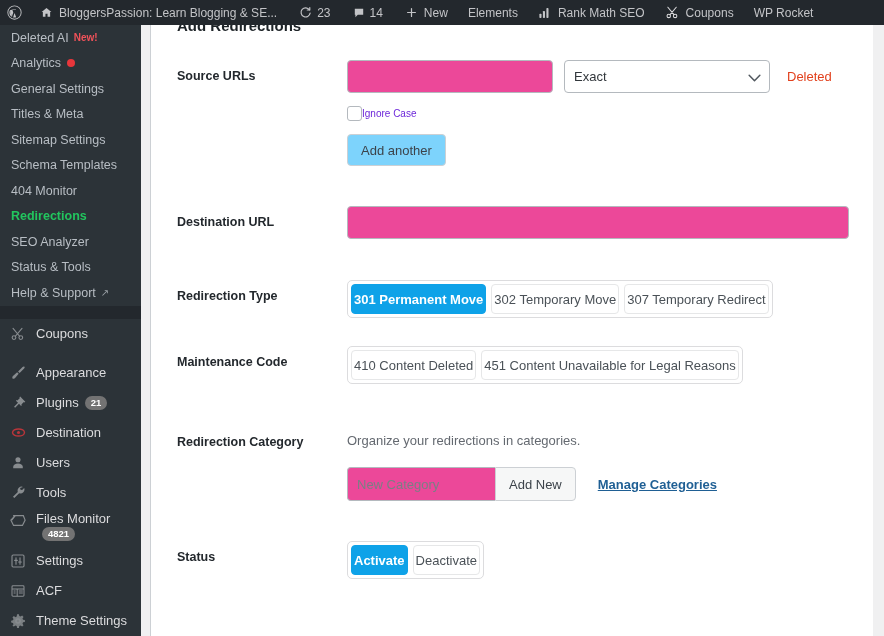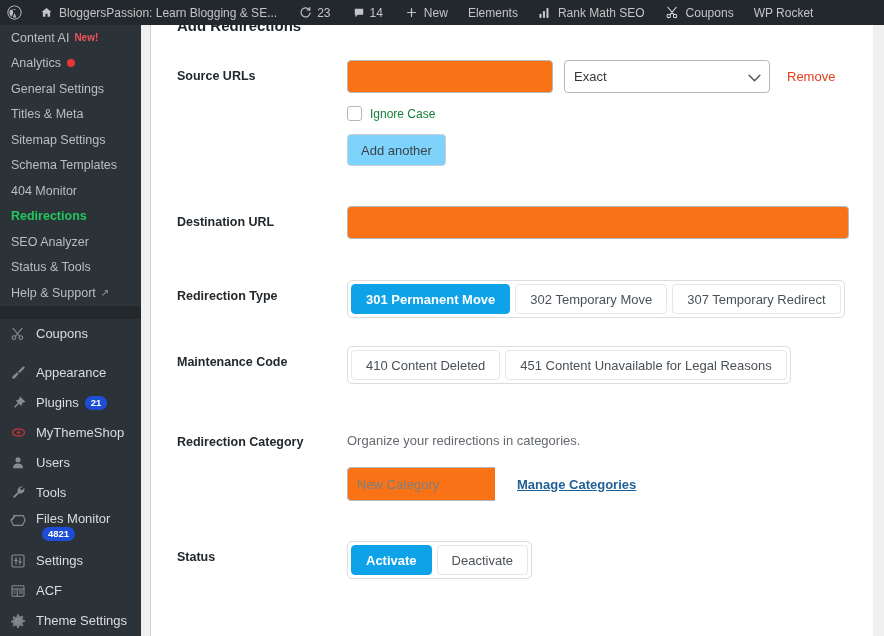--- a/index.html
+++ b/index.html
@@ -64,21 +64,21 @@
     flex: 0 0 20px;
     opacity: .75;
   }
   .mi-icon svg { display: block; }
   .sep-band {
     height: 13px;
     background: #23282d;
   }
   .badge {
     display: inline-block;
-    background: #1d4ed8; color: #fff;
+    background: #737373; color: #fff;
     font-size: 9.5px; font-weight: bold;
     line-height: 14px;
     border-radius: 9px;
     padding: 0 6px;
     margin-left: 6px;
     vertical-align: middle;
   }
   .badge-below {
     position: absolute;
     left: 36px; top: 19px;
@@ -131,21 +131,21 @@
     font-size: 12.5px; font-weight: bold;
     color: #23282d;
     padding-top: 9px;
   }
   .row-field { flex: 1; }
 
   .txt-input {
     height: 33px;
     border: 1px solid #b4b9be;
     border-radius: 4px;
-    background: #f97316;
+    background: #ec4899;
     font-family: "Liberation Sans", sans-serif;
     font-size: 13px;
     color: #32373c;
     padding: 0 9px;
     outline: none;
   }
   .txt-input::placeholder { color: #7a7f85; }
 
   .sel-wrap { position: relative; display: inline-block; }
   .sel {
@@ -174,21 +174,21 @@
   }
 
   .check-row { display: flex; align-items: center; margin-top: 13px; }
   .chk {
     width: 15px; height: 15px;
     border: 1px solid #b4b9be;
     border-radius: 3px;
     background: #fff;
     cursor: pointer;
   }
-  .chk-label { font-size: 12px; color: #15803d; margin-left: 8px; cursor: pointer; }
+  .chk-label { font-size: 10px; color: #6d28d9; cursor: pointer; }
 
   .btn-plain {
     height: 32px;
     padding: 0 13px;
     border: 1px solid #ccd0d4;
     border-radius: 4px;
     background: #7dd3fc;
     font-family: "Liberation Sans", sans-serif;
     font-size: 13px;
     color: #3c434a;
@@ -197,21 +197,21 @@
 
   .btn-group {
     display: inline-flex;
     border: 1px solid #dcdcde;
     border-radius: 5px;
     padding: 3px;
     background: #fff;
   }
   .gbtn {
     height: 30px;
-    padding: 0 14px;
+    padding: 0 2px;
     display: inline-flex; align-items: center;
     font-size: 13px;
     color: #4a5157;
     background: #fff;
     border: 1px solid #e6e7e8;
     border-radius: 4px;
     margin-right: 5px;
     cursor: pointer;
     white-space: nowrap;
   }
@@ -321,21 +321,21 @@
     <span style="margin-left:6px">Coupons</span>
   </div>
   <div class="ab-item" style="margin-left:6px">
     <span>WP Rocket</span>
   </div>
 </div>
 
 <div id="sidebar">
 
   <div class="menu-item sub">
-    <span>Content AI</span>
+    <span>Deleted AI</span>
     <span class="newflag">New!</span>
   </div>
   <div class="menu-item sub">
     <span>Analytics</span>
     <span class="reddot"></span>
   </div>
   <div class="menu-item sub">
     <span>General Settings</span>
   </div>
   <div class="menu-item sub">
@@ -398,21 +398,21 @@
     <span class="badge">21</span>
   </div>
 
   <div class="menu-item top">
     <span class="mi-icon">
       <svg width="17" height="17" viewBox="0 0 20 20" fill="none" stroke="#e8363b" stroke-width="1.7">
         <ellipse cx="10" cy="10" rx="7" ry="4.2"></ellipse>
         <circle cx="10" cy="10" r="1.8" fill="#e8363b" stroke="none"></circle>
       </svg>
     </span>
-    <span class="mtxt">MyThemeShop</span>
+    <span class="mtxt">Destination</span>
   </div>
 
   <div class="menu-item top">
     <span class="mi-icon">
       <svg width="16" height="16" viewBox="0 0 20 20" fill="#a7aaad">
         <circle cx="10" cy="6" r="3.2"></circle>
         <path d="M10 10.5c-3.3 0-6 1.9-6 4.2v1.8h12v-1.8c0-2.3-2.7-4.2-6-4.2z"></path>
       </svg>
     </span>
     <span class="mtxt">Users</span>
@@ -487,21 +487,21 @@
           <div class="sel-wrap" style="margin-left:11px">
             <select class="sel">
               <option>Exact</option>
             </select>
             <span class="chev">
               <svg width="13" height="8" viewBox="0 0 14 9" fill="none" stroke="#50575e" stroke-width="1.7" stroke-linecap="round" stroke-linejoin="round">
                   <path d="M1 1.5 7 7.5l6-6"></path>
                 </svg>
             </span>
           </div>
-          <span class="remove-link">Remove</span>
+          <span class="remove-link">Deleted</span>
         </div>
 
         <div class="check-row">
           <span class="chk"></span>
           <span class="chk-label">Ignore Case</span>
         </div>
 
         <div style="margin-top:13px">
           <button class="btn-plain">Add another</button>
         </div>
@@ -535,20 +535,21 @@
         </div>
       </div>
     </div>
 
     <div class="row" style="margin-top:42px">
       <div class="row-label">Redirection Category</div>
       <div class="row-field">
         <div class="hint">Organize your redirections in categories.</div>
         <div class="cat-row">
           <input class="txt-input cat-input" placeholder="New Category" style="">
+          <button class="cat-add">Add New</button>
           <span class="manage-link">Manage Categories</span>
         </div>
       </div>
     </div>
 
     <div class="row" style="margin-top:40px">
       <div class="row-label">Status</div>
       <div class="row-field">
         <div class="btn-group">
           <span class="gbtn active">Activate</span>

